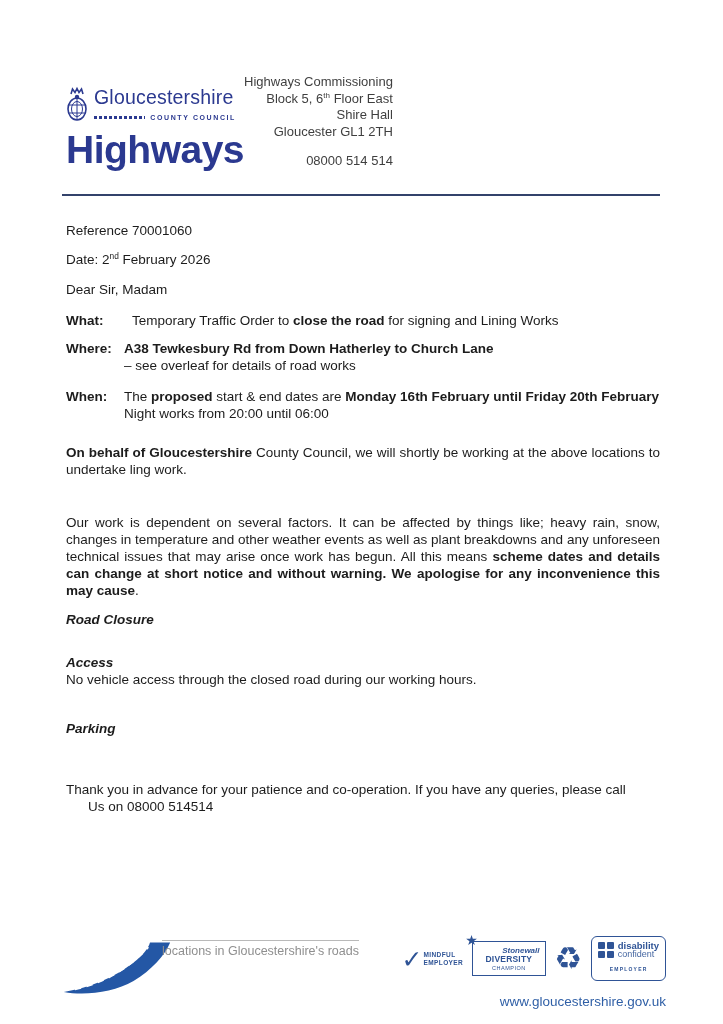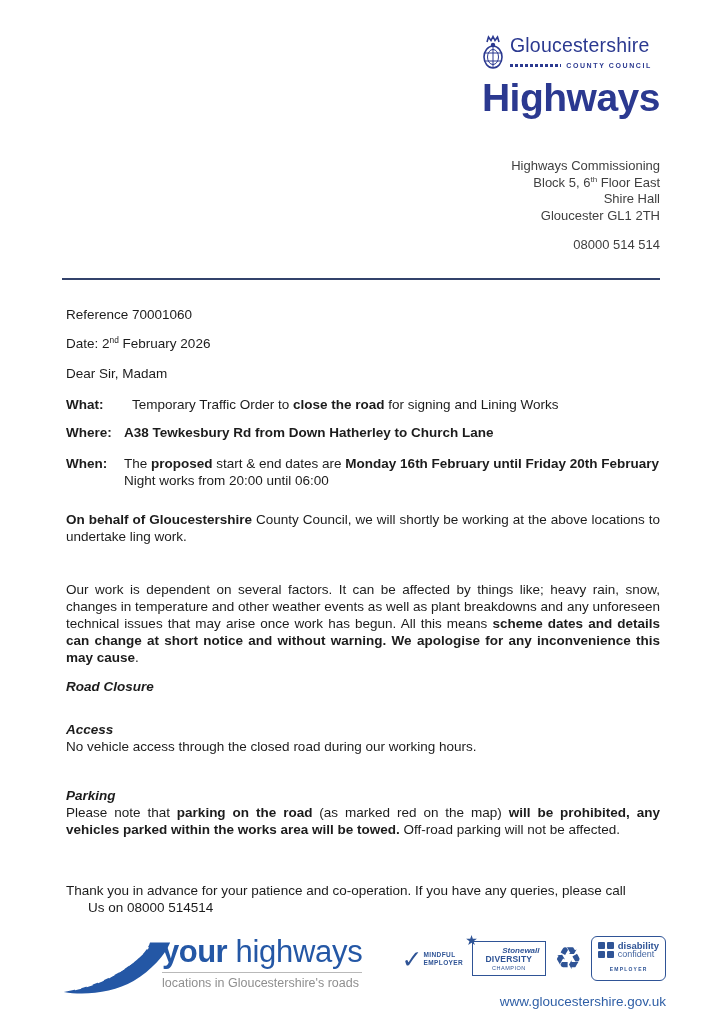--- a/index.html
+++ b/index.html
@@ -11,21 +11,21 @@
   html,body{background:#fff;}
   .page{
     position:relative;width:723px;height:1024px;overflow:hidden;background:#fff;
     font-family:"Liberation Sans","DejaVu Sans",sans-serif;
     color:var(--body-text);font-size:13.5px;line-height:17px;
     padding:34px 63px 0 66px;
   }
   sup{font-size:0.62em;vertical-align:super;line-height:0;}
   b{font-weight:bold;}
   
-  .header{display:flex;flex-direction:column;align-items:flex-end;}
+  .header{display:flex;flex-direction:row;align-items:flex-end;}
   .council-row{display:flex;align-items:flex-start;gap:6px;}
   .crest{color:var(--brand-blue);display:inline-flex;}
   .council-text{display:flex;flex-direction:column;width:142px;}
   .council-name{font-size:19.5px;line-height:22px;color:var(--brand-blue);letter-spacing:.2px;}
   .council-sub-row{display:flex;align-items:center;gap:5px;margin-top:1px;}
   .dashes{flex:1;height:3px;background:repeating-linear-gradient(90deg,var(--brand-blue) 0 3px,transparent 3px 5px);}
   .council-sub{font-size:7px;font-weight:bold;letter-spacing:1.6px;color:var(--brand-blue);}
   .dept-title{font-size:39px;font-weight:bold;letter-spacing:-.5px;color:var(--brand-blue);line-height:40px;margin-top:4px;}
   .address{text-align:right;margin-top:40px;font-size:13px;line-height:16.5px;color:var(--address-text);}
   .phone{margin-top:13px;}
@@ -127,20 +127,21 @@
 
     <div class="row">
       <span class="row-label">What:</span>
       <span class="row-content indent-extra"><span>Temporary Traffic Order to </span><b>close the road</b><span> for signing and Lining Works</span></span>
     </div>
 
     <div class="row row-where">
       <span class="row-label">Where:</span>
       <span class="row-content">
         <span class="block"><b>A38 Tewkesbury Rd from Down Hatherley to Church Lane</b></span>
+        <span class="block">– see overleaf for details of road works</span>
       </span>
     </div>
 
     <div class="row row-when">
       <span class="row-label">When:</span>
       <span class="row-content">
         <span class="block"><span>The </span><b>proposed</b><span> start &amp; end dates are </span><b>Monday 16th February until Friday 20th February</b></span>
         <span class="block">Night works from 20:00 until 06:00</span>
       </span>
     </div>
@@ -153,39 +154,37 @@
       <h3>Road Closure</h3>
     </section>
 
     <section class="sec-access">
       <h3>Access</h3>
       <p>No vehicle access through the closed road during our working hours.</p>
     </section>
 
     <section class="sec-parking">
       <h3>Parking</h3>
-      <p class="para"><span>Please note that </span><b>parking on the road</b><span> (as marked red on the map) </span><b>will be prohibited, any vehicles parked within the works area will be towed.</b><span> Off-road parking will not be affected.</span></p>
     </section>
 
     <p class="thanks">
       <span class="block">Thank you in advance for your patience and co-operation. If you have any queries, please call</span>
       <span class="block thanks-indent">Us on 08000 514514</span>
     </p>
   </main>
 
   <footer class="footer">
     <div class="footer-left">
       <span class="swoosh">
         <svg width="110" height="58" viewBox="0 0 120 62">
           <path d="M2,56 C30,52 58,40 78,24 C88,16 94,9 96,2 L118,2 C112,16 98,32 78,44 C56,57 24,60 2,56 Z" fill="currentColor"></path>
           <path d="M14,53 C44,47 72,31 94,7" stroke="#fff" stroke-width="2.4" stroke-dasharray="7 6" fill="none"></path>
         </svg>
       </span>
       <div class="yh-text">
-        <div class="yh-name"><b>your</b><span> highways</span></div>
         <div class="yh-tagline">locations in Gloucestershire's roads</div>
       </div>
     </div>
 
     <div class="footer-right">
       <div class="badges">
         <div class="badge badge-mindful">
           <span class="check-icon">✓</span>
           <span class="badge-lines">
             <span>MINDFUL</span>

